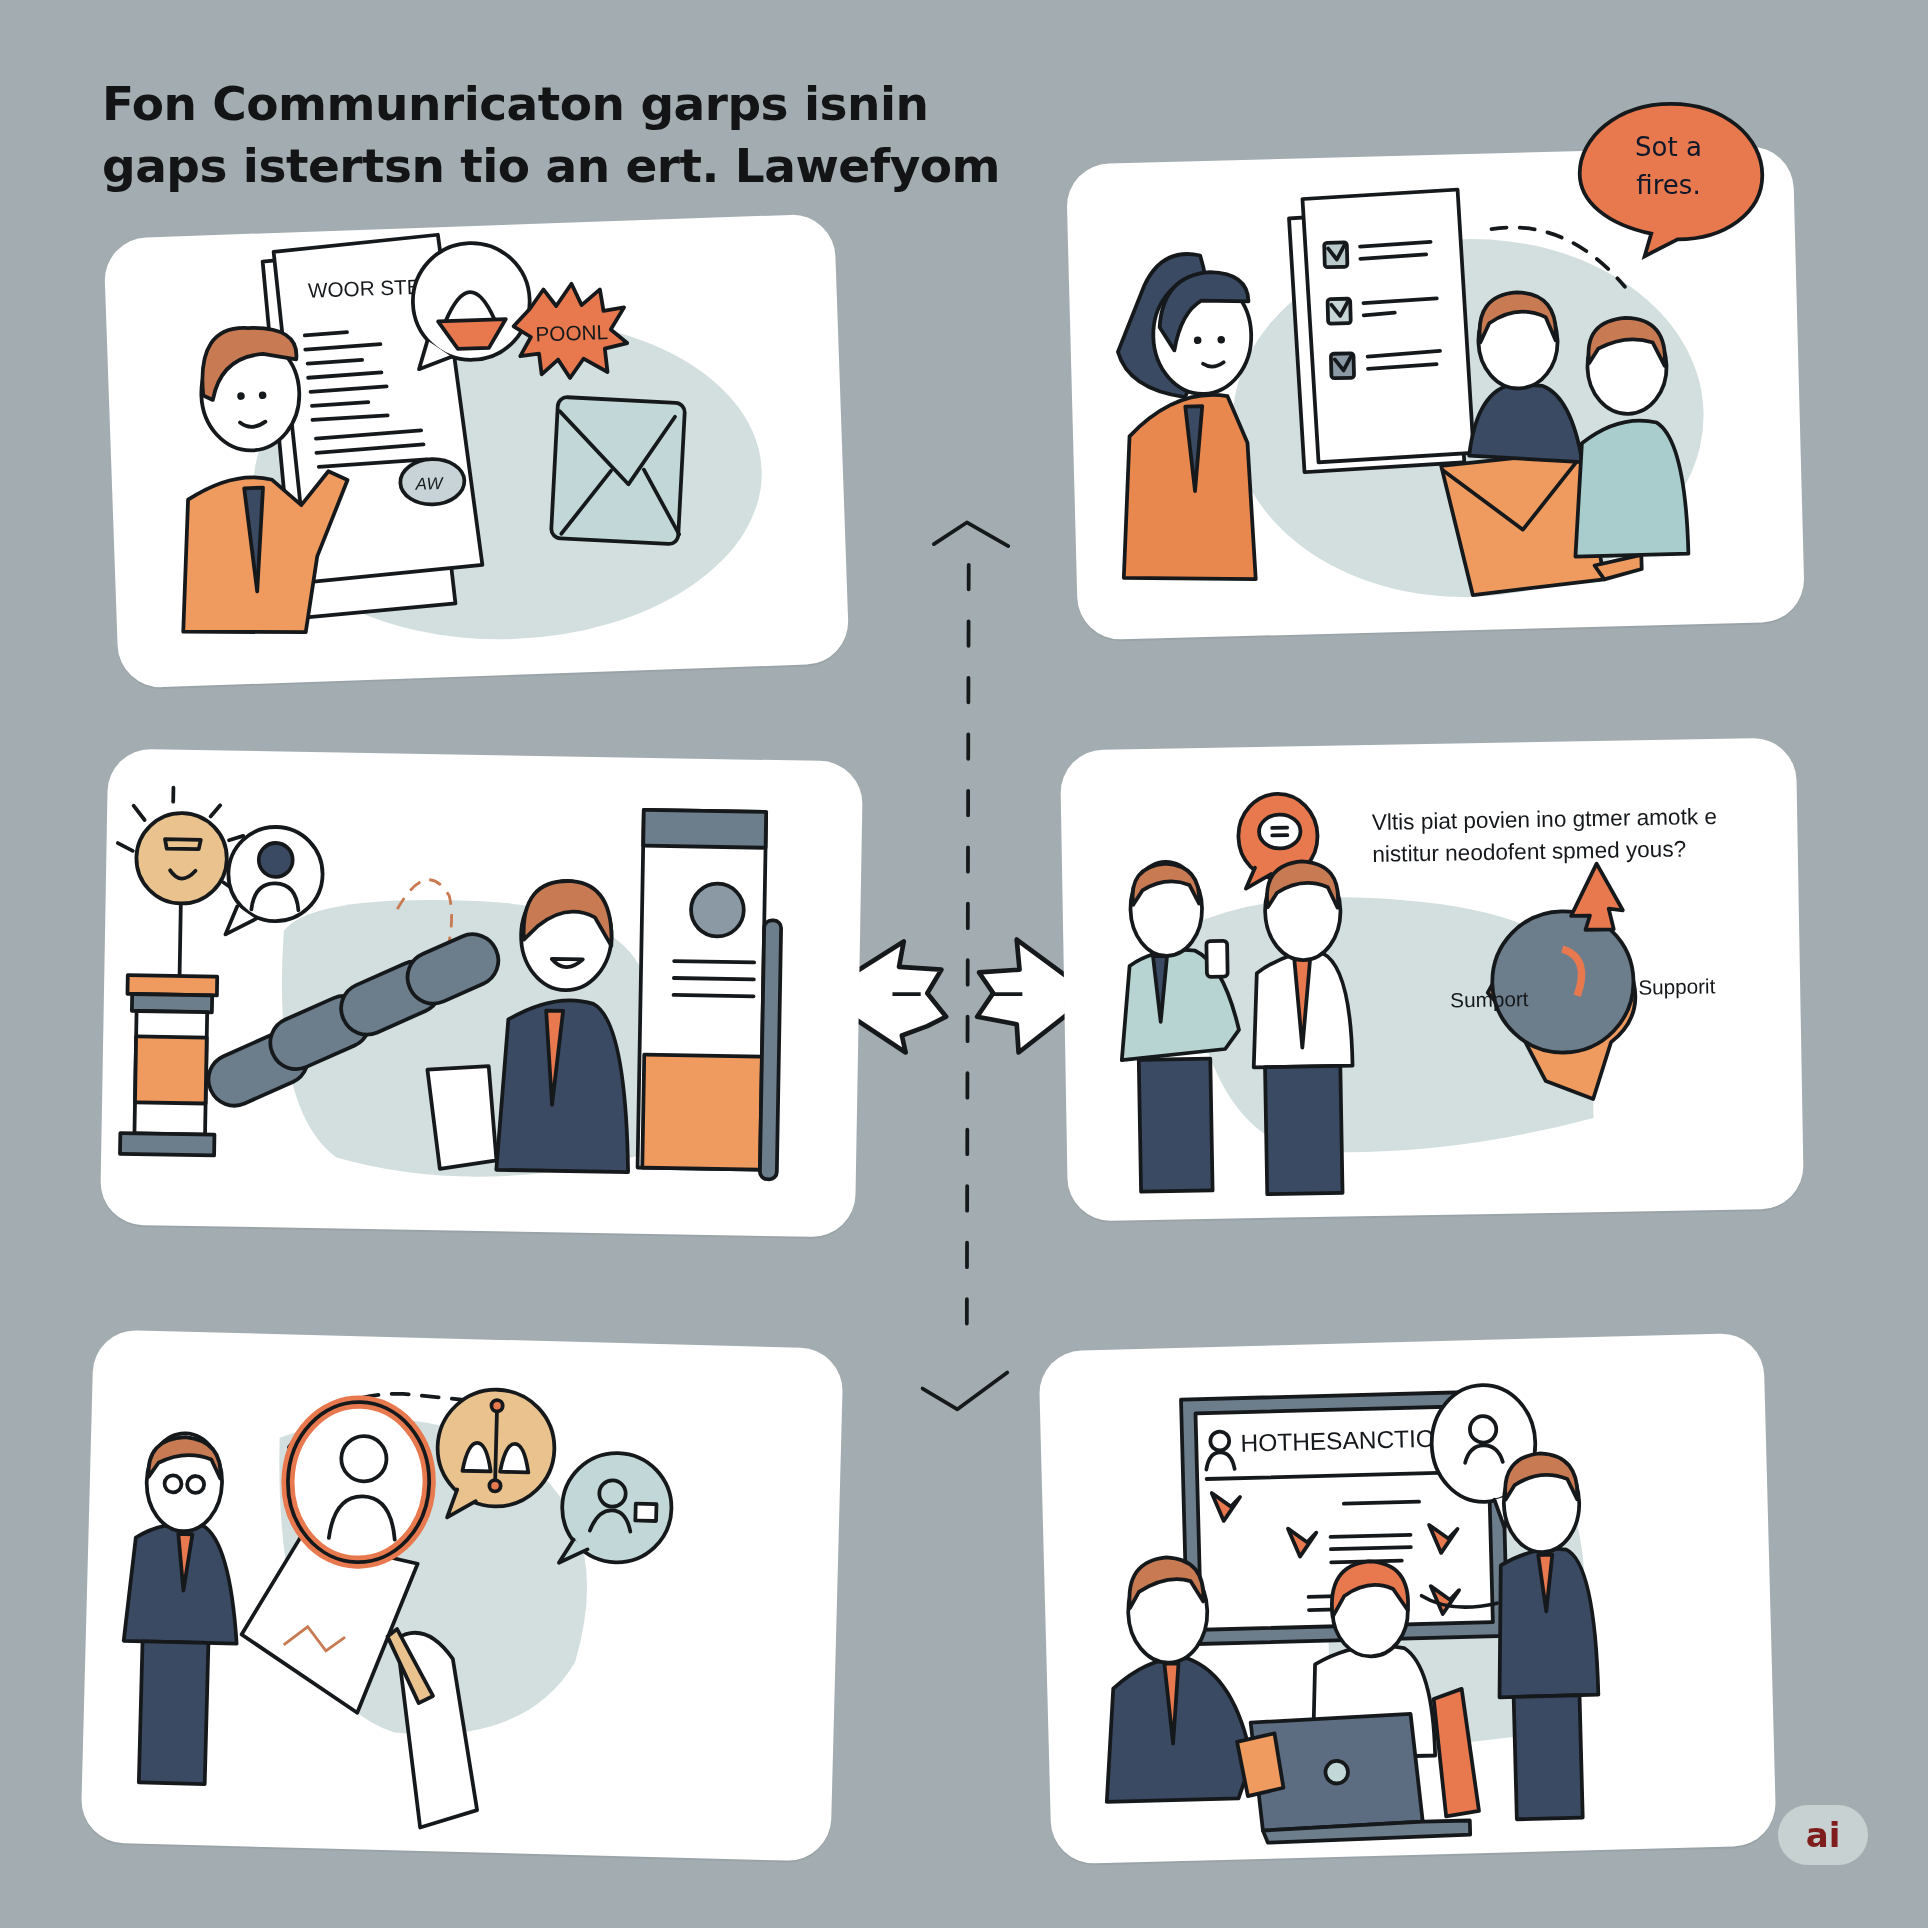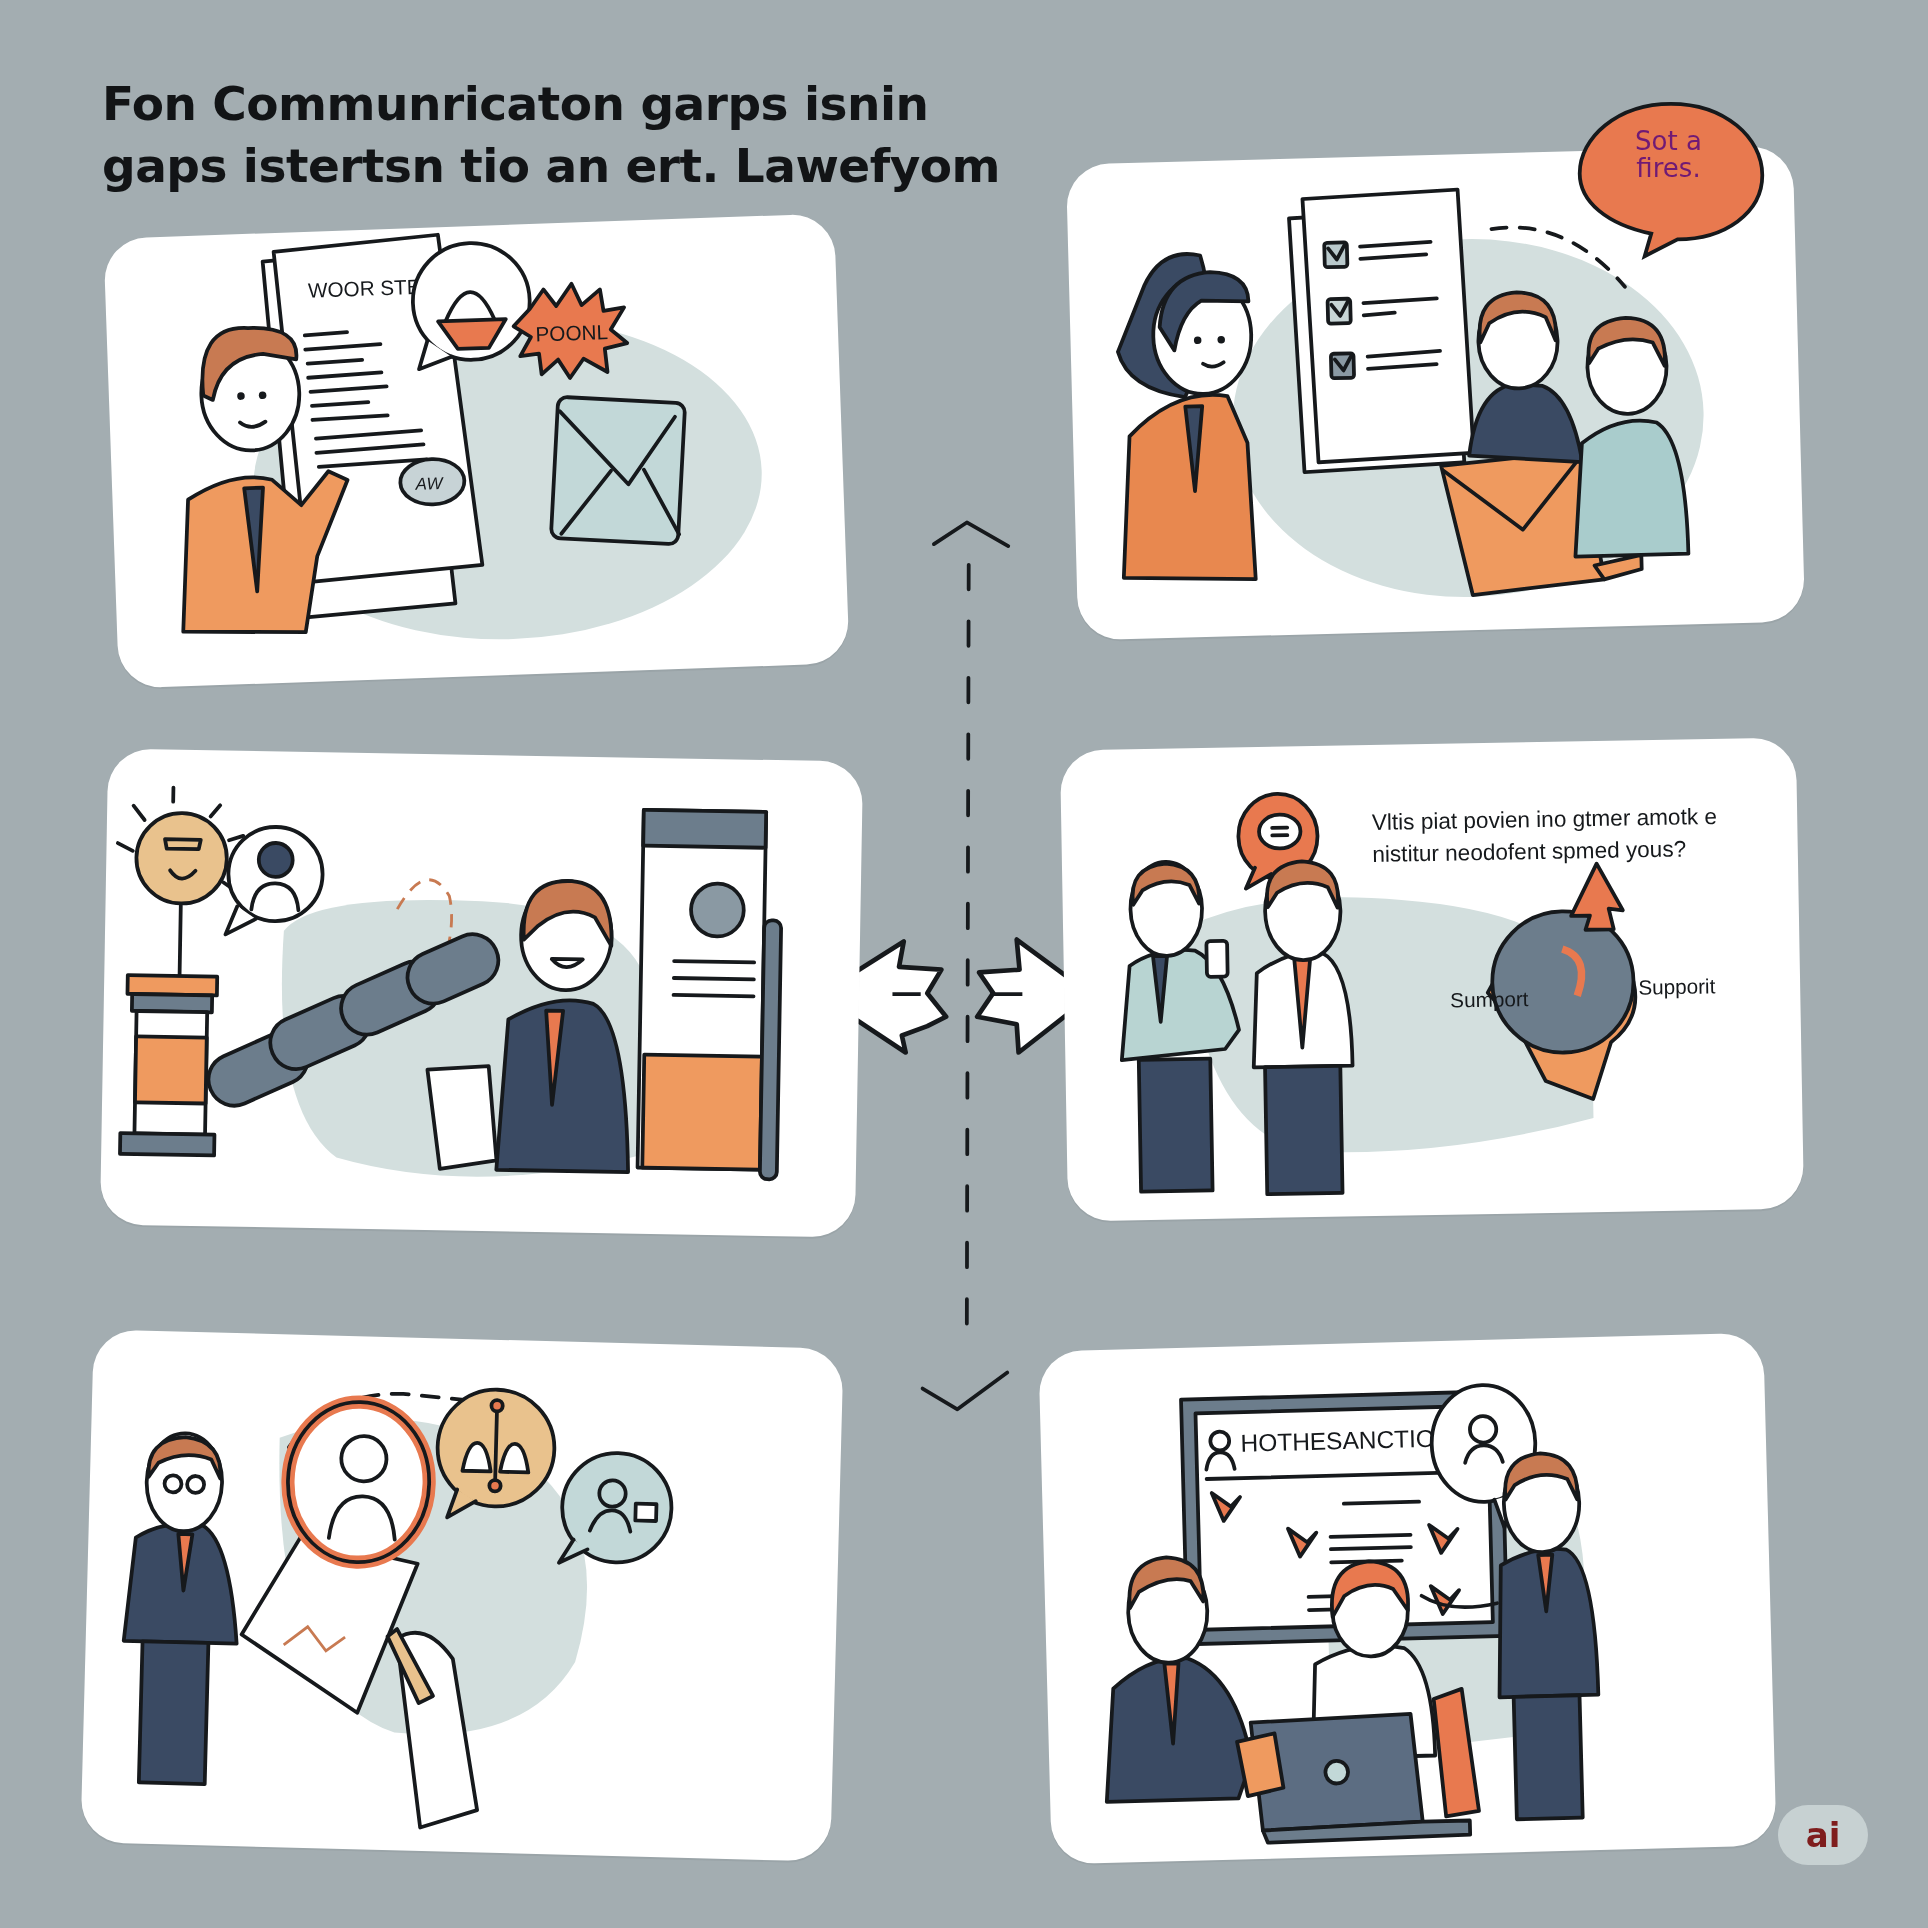--- a/index.html
+++ b/index.html
@@ -150,21 +150,21 @@
       <ellipse cx="590" cy="230" rx="42" ry="50" fill="#fff" class="ink"></ellipse>
       <path d="M550,225 Q545,180 590,178 Q635,180 630,230 L618,205 Q590,195 560,210 Z" fill="#c87a52" class="ink"></path>
     </g>
   </svg>
 </div>
 
 <div style="position:absolute;left:1574px;top:100px;width:194px;height:160px;">
   <svg viewBox="0 0 206 170" width="194" height="160" style="position:absolute;left:0;top:0;">
     <path d="M103,4 C160,4 200,40 200,80 C200,120 160,148 110,148 L75,166 L82,142 C35,132 6,108 6,78 C6,40 46,4 103,4 Z" fill="#e8794f" stroke="#16191c" stroke-width="4"></path>
   </svg>
-  <div style="position:absolute;left:38px;top:28px;width:113px;text-align:center;font-family:'DejaVu Sans',sans-serif;font-size:26px;line-height:27px;color:#701a75;">Sot a fires.</div>
+  <div style="position:absolute;left:38px;top:28px;width:113px;text-align:center;font-family:'DejaVu Sans',sans-serif;font-size:26px;line-height:38px;color:#0f172a;">Sot a fires.</div>
 </div>
 
 <div class="card" style="left:104px;top:755px;width:755px;height:476px;transform:rotate(1deg);">
   <svg viewBox="0 0 802 505">
     <path d="M190,190 Q220,150 400,155 Q560,160 580,250 L580,420 Q400,470 250,430 Q180,380 190,190 Z" fill="#d3dfde"></path>
     <g>
       <circle cx="80" cy="115" r="48" fill="#e9c28d" class="ink"></circle>
       <g class="ink" stroke-width="3">
         <line x1="70" y1="55" x2="70" y2="40"></line>
           <line x1="40" y1="75" x2="28" y2="60"></line>

